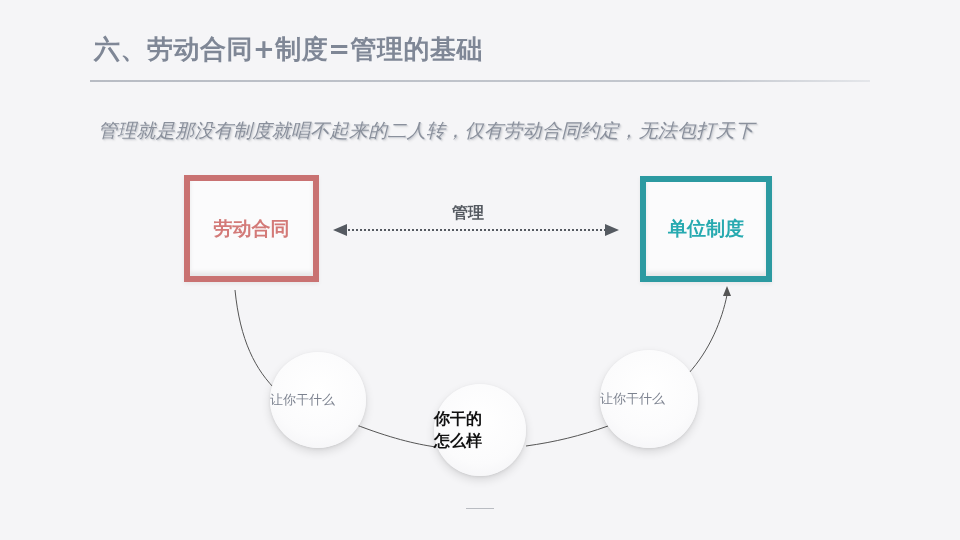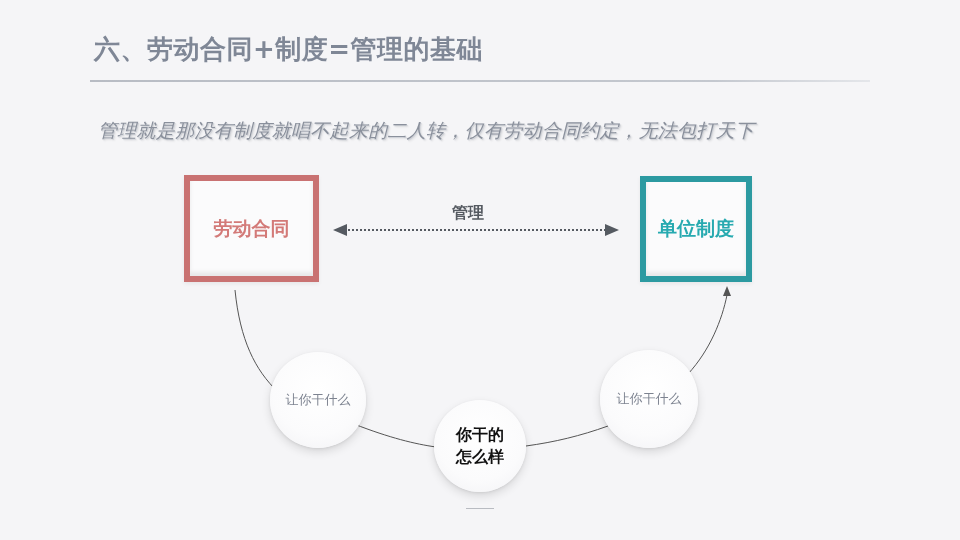--- a/index.html
+++ b/index.html
@@ -26,34 +26,34 @@
       margin-left: 8px;
     }
     .box {
       position: absolute; box-sizing: border-box;
       background: #fbfbfc;
       box-shadow: inset 0 -4px 4px rgba(0,0,0,0.08), 0 2px 4px rgba(0,0,0,0.06);
       display: flex; align-items: center; justify-content: center;
       font-size: 19px; font-weight: bold;
     }
     .box-left { left: 184px; top: 175px; width: 135px; height: 107px; border: 6px solid #c97272; color: #d37a78; }
-    .box-right { left: 640px; top: 176px; width: 112px; height: 106px; border: 6px solid #2c9aa1; color: #27aab0; }
+    .box-right { left: 640px; top: 176px; width: 132px; height: 106px; border: 6px solid #2c9aa1; color: #27aab0; }
     .center-label {
       position: absolute; left: 452px; top: 203px;
       font-size: 16px; font-weight: bold; color: #555a61;
     }
     svg.connectors { position: absolute; left: 0; top: 0; }
     .circle {
       position: absolute; border-radius: 50%;
       background: radial-gradient(circle at 50% 40%, #ffffff 0%, #fbfbfc 60%, #f1f1f4 100%);
       box-shadow: 0 4px 10px rgba(0,0,0,0.12), 0 1px 3px rgba(0,0,0,0.08);
-      display: flex; align-items: center; justify-content: center; text-align: center;
+      display: flex; align-items: center; text-align: center;
     }
     .c-left { left: 270px; top: 352px; width: 96px; height: 96px; font-size: 13px; color: #7d8390; }
-    .c-mid { left: 434px; top: 400px; width: 92px; height: 92px; font-size: 16px; font-weight: bold; color: #111; line-height: 22px; }
+    .c-mid { left: 434px; top: 384px; width: 92px; height: 92px; font-size: 16px; font-weight: bold; color: #111; line-height: 22px; }
     .c-right { left: 600px; top: 350px; width: 98px; height: 98px; font-size: 13px; color: #7d8390; }
     .page-mark { position: absolute; left: 466px; top: 508px; width: 28px; height: 1px; background: #b9bcc2; }
   </style>
 </head>
 <body>
 
 <div class="title">六、劳动合同+制度=管理的基础</div>
 <div class="title-rule"></div>
 <div class="subtitle">管理就是那没有制度就唱不起来的二人转，仅有劳动合同约定，无法包打天下</div>
 

